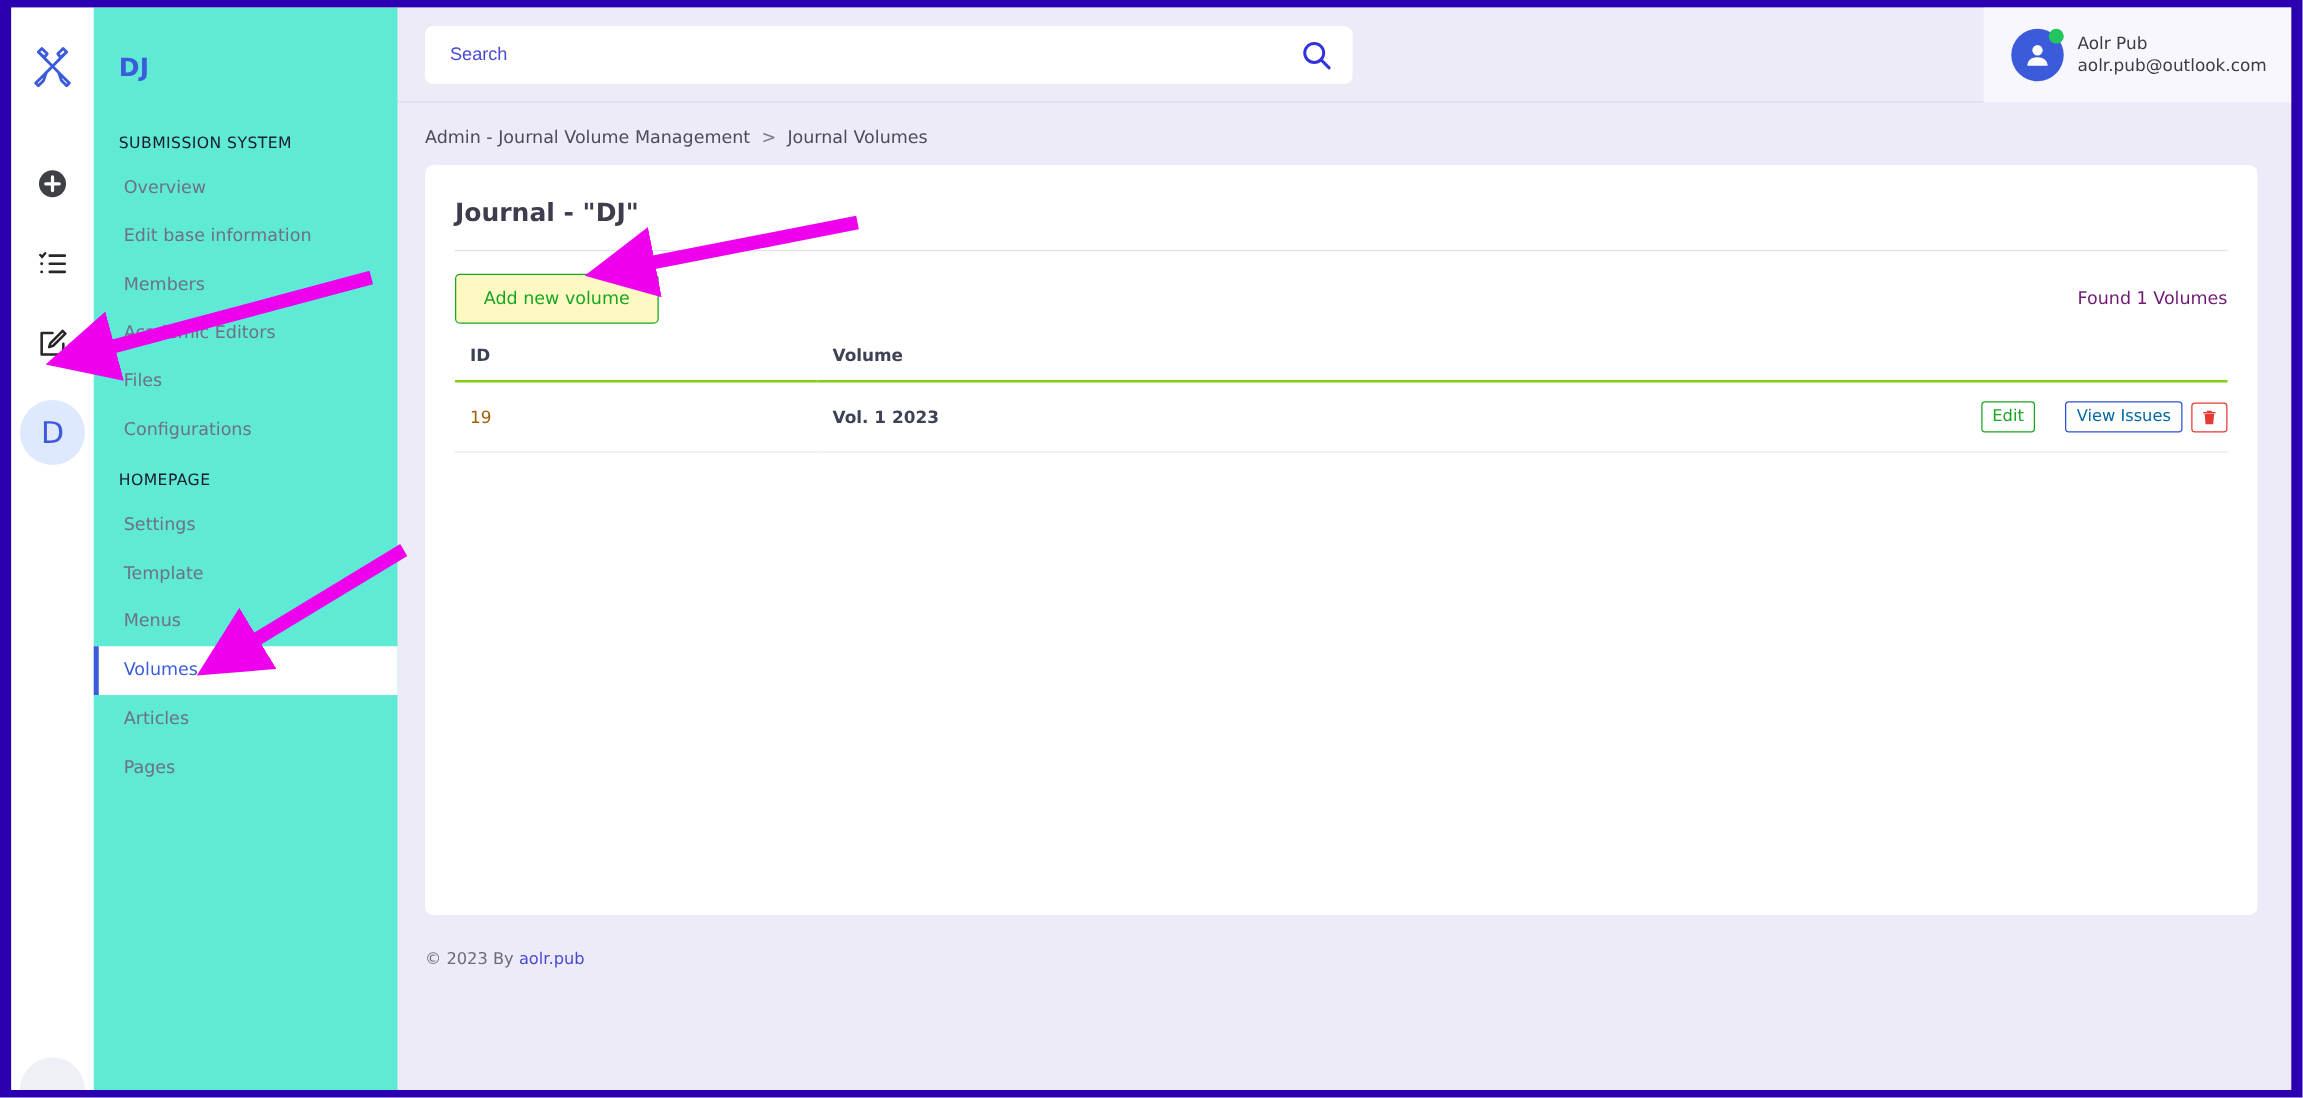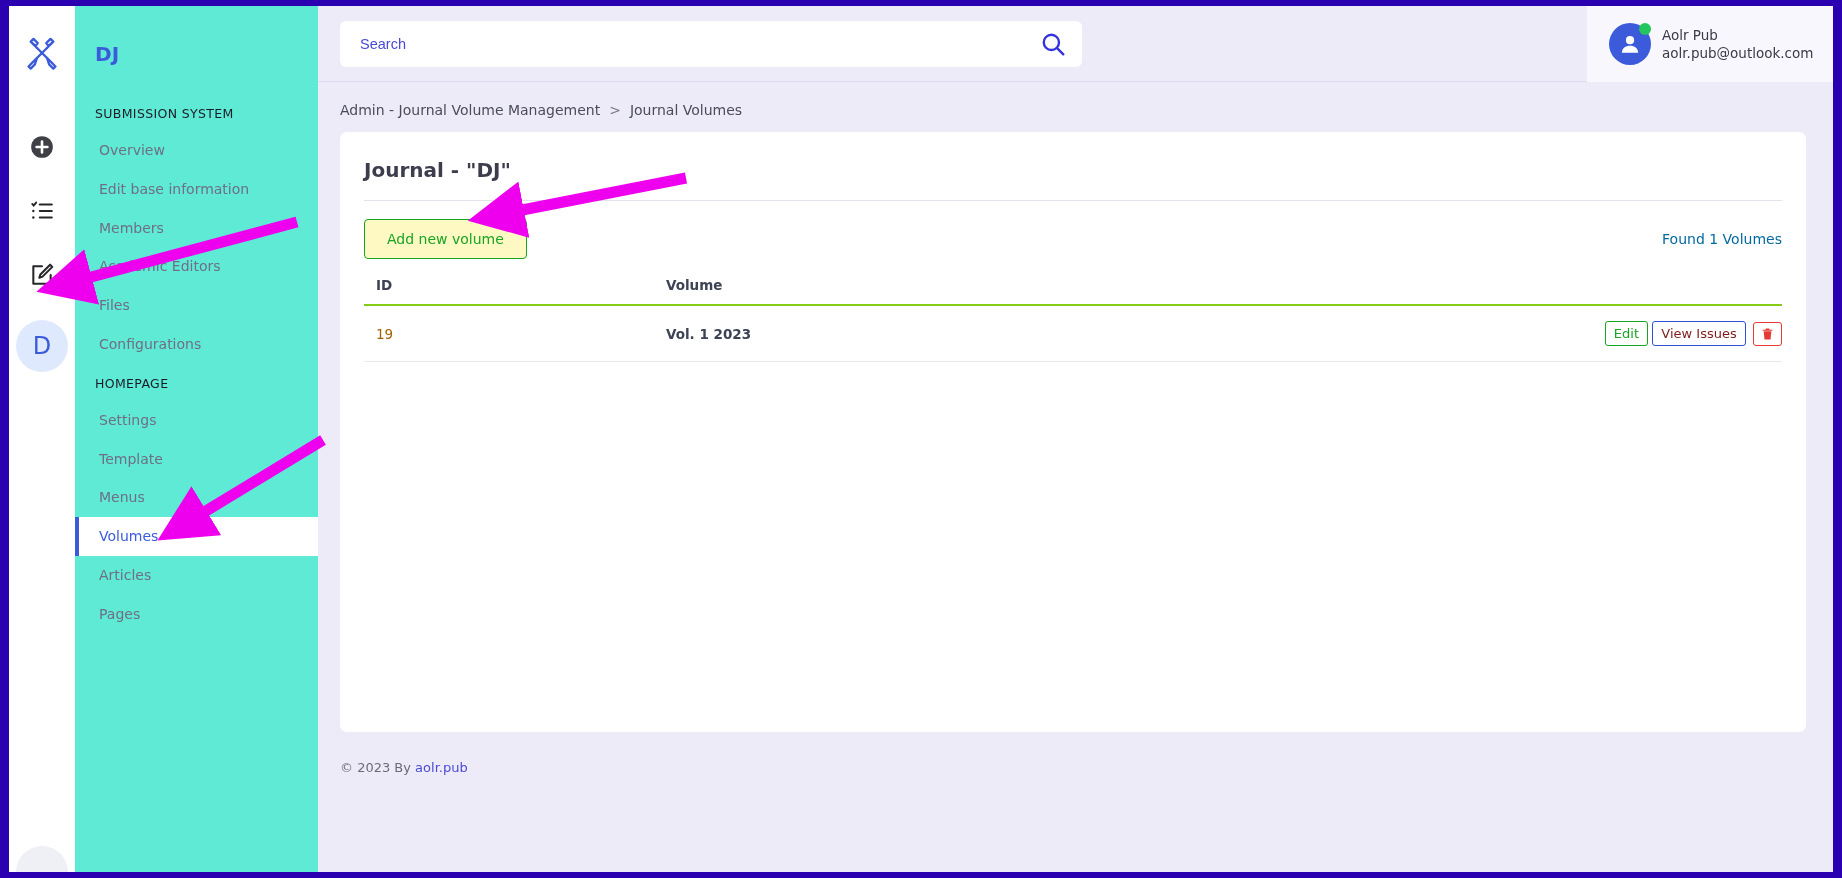--- a/index.html
+++ b/index.html
@@ -207,21 +207,21 @@
   #add-volume-btn {
     border: 1px solid #18a524;
     color: #18a524;
     background: #fef9c3;
     font-family: inherit;
     font-size: 14px;
     padding: 11px 22px;
     border-radius: 4px;
     cursor: pointer;
   }
-  #found-count { font-size: 14px; color: #0369a1; }
+  #found-count { font-size: 14px; color: #701a75; }
 
   table#volumes { width: 100%; border-collapse: collapse; }
   table#volumes th {
     text-align: left;
     font-size: 13.5px;
     font-weight: 700;
     color: #3d4354;
     padding: 0 0 11px 12px;
     border-bottom: 2px solid #84cc16;
   }
@@ -238,21 +238,21 @@
   .btn-sm {
     font-family: inherit;
     font-size: 13px;
     background: #ffffff;
     padding: 4px 8px;
     border-radius: 3px;
     cursor: pointer;
     vertical-align: middle;
   }
   .btn-edit { border: 1px solid #18a524; color: #18a524; }
-  .btn-view { border: 1px solid #2f4fd8; color: #7f1d1d; margin-left: 0; }
+  .btn-view { border: 1px solid #2f4fd8; color: #0369a1; margin-left: 20px; }
   .btn-del {
     border: 1px solid #e53935; color: #e53935;
     margin-left: 3px; padding: 4px 7px; line-height: 1;
     display: inline-flex; align-items: center;
   }
 
   
   #footer {
     padding: 28px 0 0 22px;
     font-size: 13px;

